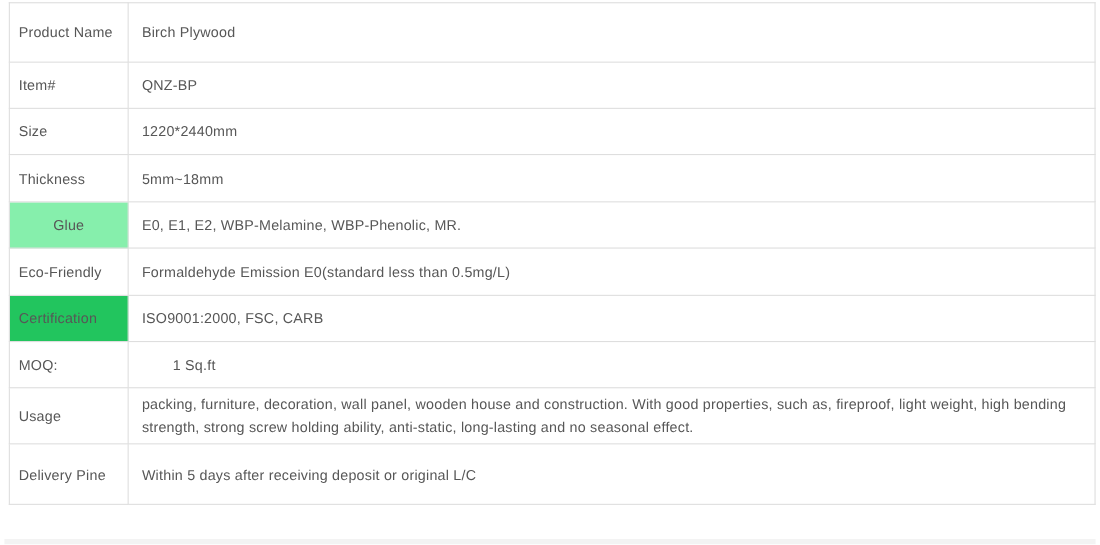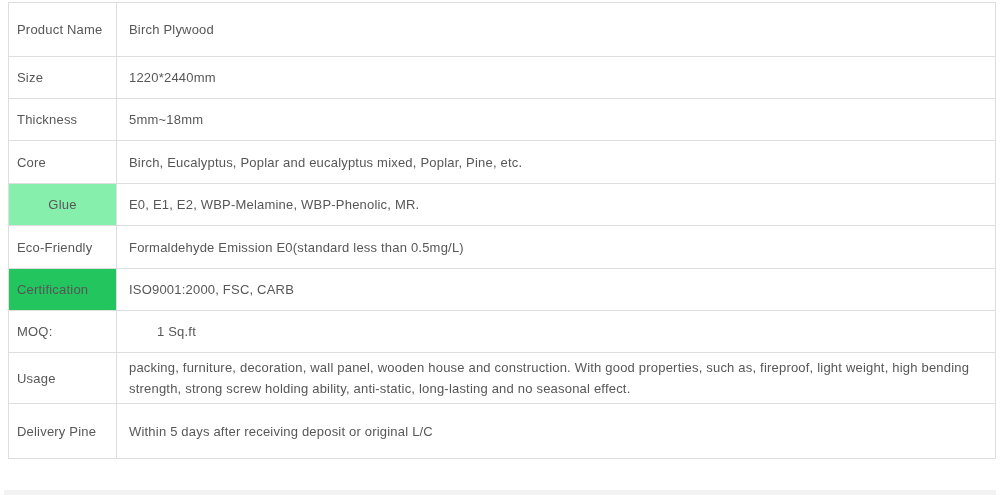--- a/index.html
+++ b/index.html
@@ -62,30 +62,30 @@
 <body>
 
 <div class="page">
   <table class="spec-table">
     <tbody id="spec-rows">
         <tr>
           <td class="label-cell" style="border-color: rgb(222, 222, 222); color: rgb(87, 87, 87); background: rgb(255, 255, 255);">Product Name</td>
           <td class="value-cell" style="border-color: rgb(222, 222, 222); color: rgb(87, 87, 87); background: rgb(255, 255, 255);">Birch Plywood</td>
         </tr>
         <tr>
+          <td class="label-cell" style="border-color: rgb(222, 222, 222); color: rgb(87, 87, 87); background: rgb(255, 255, 255);">Item#</td>
+          <td class="value-cell" style="border-color: rgb(222, 222, 222); color: rgb(87, 87, 87); background: rgb(255, 255, 255);">QNZ-BP</td>
+        </tr>
+        <tr>
           <td class="label-cell" style="border-color: rgb(222, 222, 222); color: rgb(87, 87, 87); background: rgb(255, 255, 255);">Size</td>
           <td class="value-cell" style="border-color: rgb(222, 222, 222); color: rgb(87, 87, 87); background: rgb(255, 255, 255);">1220*2440mm</td>
         </tr>
         <tr>
           <td class="label-cell" style="border-color: rgb(222, 222, 222); color: rgb(87, 87, 87); background: rgb(255, 255, 255);">Thickness</td>
           <td class="value-cell" style="border-color: rgb(222, 222, 222); color: rgb(87, 87, 87); background: rgb(255, 255, 255);">5mm~18mm</td>
-        </tr>
-        <tr>
-          <td class="label-cell" style="border-color: rgb(222, 222, 222); color: rgb(87, 87, 87); background: rgb(255, 255, 255);">Core</td>
-          <td class="value-cell" style="border-color: rgb(222, 222, 222); color: rgb(87, 87, 87); background: rgb(255, 255, 255);">Birch, Eucalyptus, Poplar and eucalyptus mixed, Poplar, Pine, etc.</td>
         </tr>
         <tr>
           <td class="label-cell" style="border-color: rgb(222, 222, 222); color: rgb(87, 87, 87); background: #86efac; text-align: center;">Glue</td>
           <td class="value-cell" style="border-color: rgb(222, 222, 222); color: rgb(87, 87, 87); background: rgb(255, 255, 255);">E0, E1, E2, WBP-Melamine, WBP-Phenolic, MR.</td>
         </tr>
         <tr>
           <td class="label-cell" style="border-color: rgb(222, 222, 222); color: rgb(87, 87, 87); background: rgb(255, 255, 255);">Eco-Friendly</td>
           <td class="value-cell" style="border-color: rgb(222, 222, 222); color: rgb(87, 87, 87); background: rgb(255, 255, 255);">Formaldehyde Emission E0(standard less than 0.5mg/L)</td>
         </tr>
         <tr>

